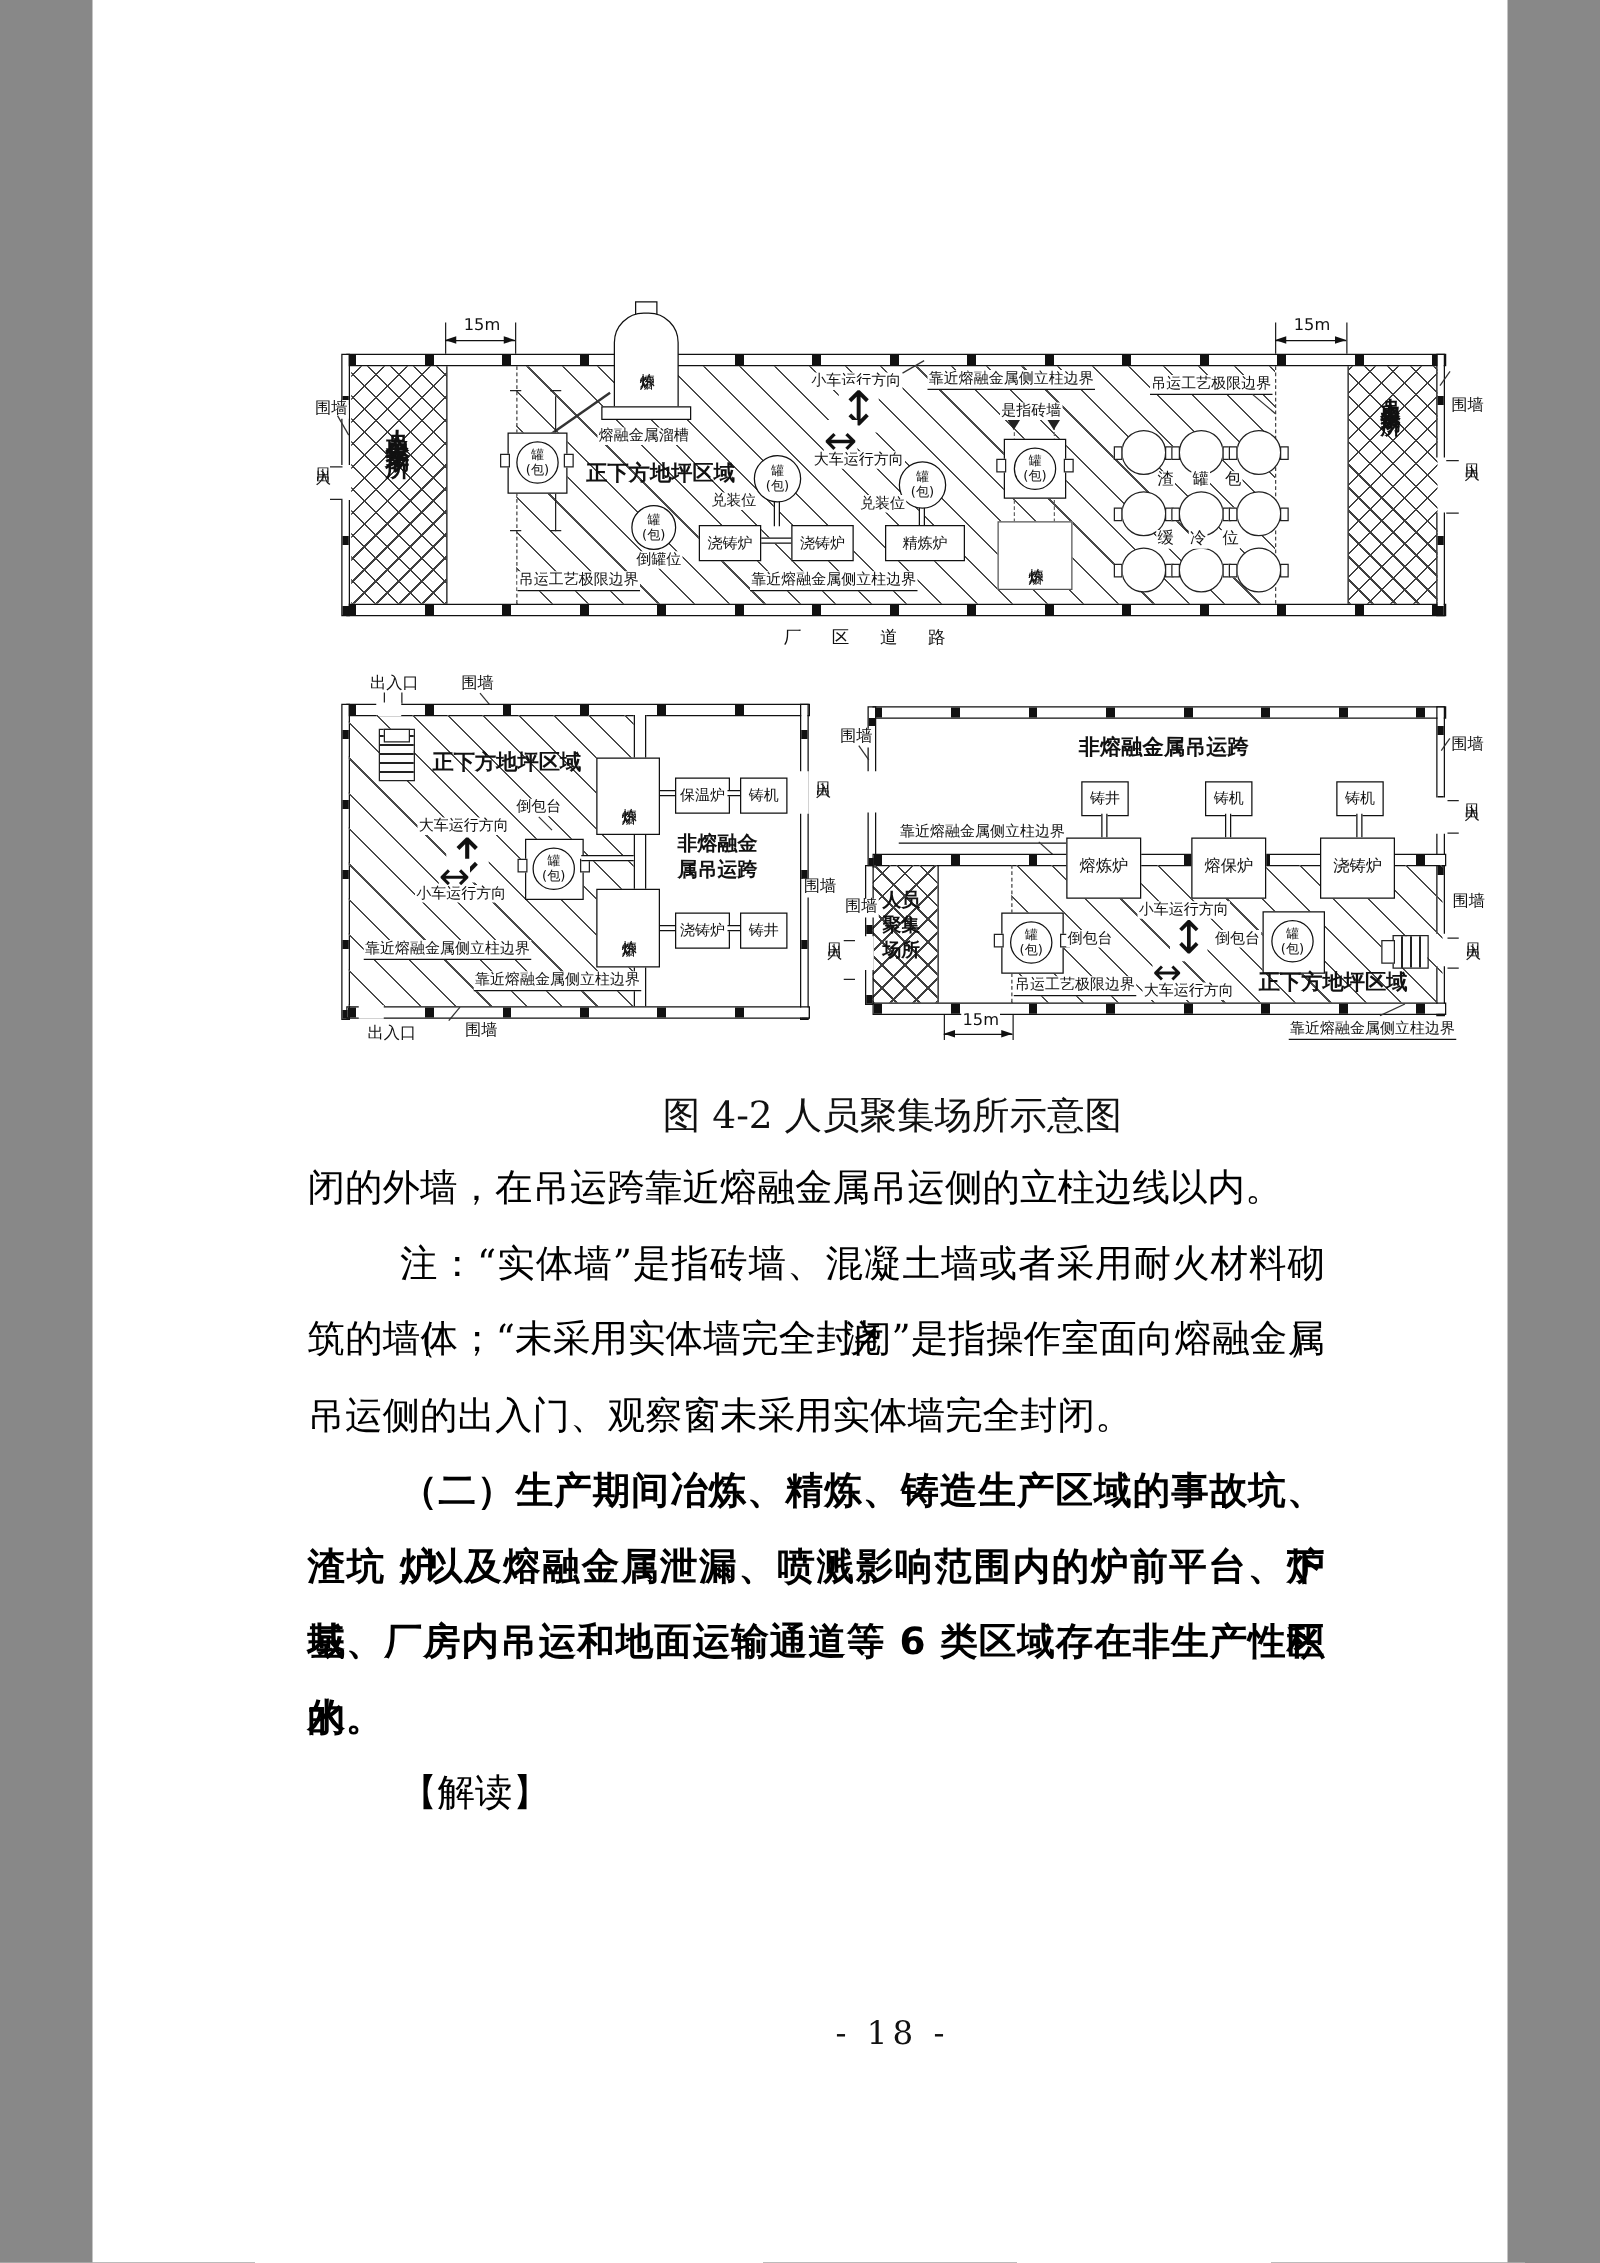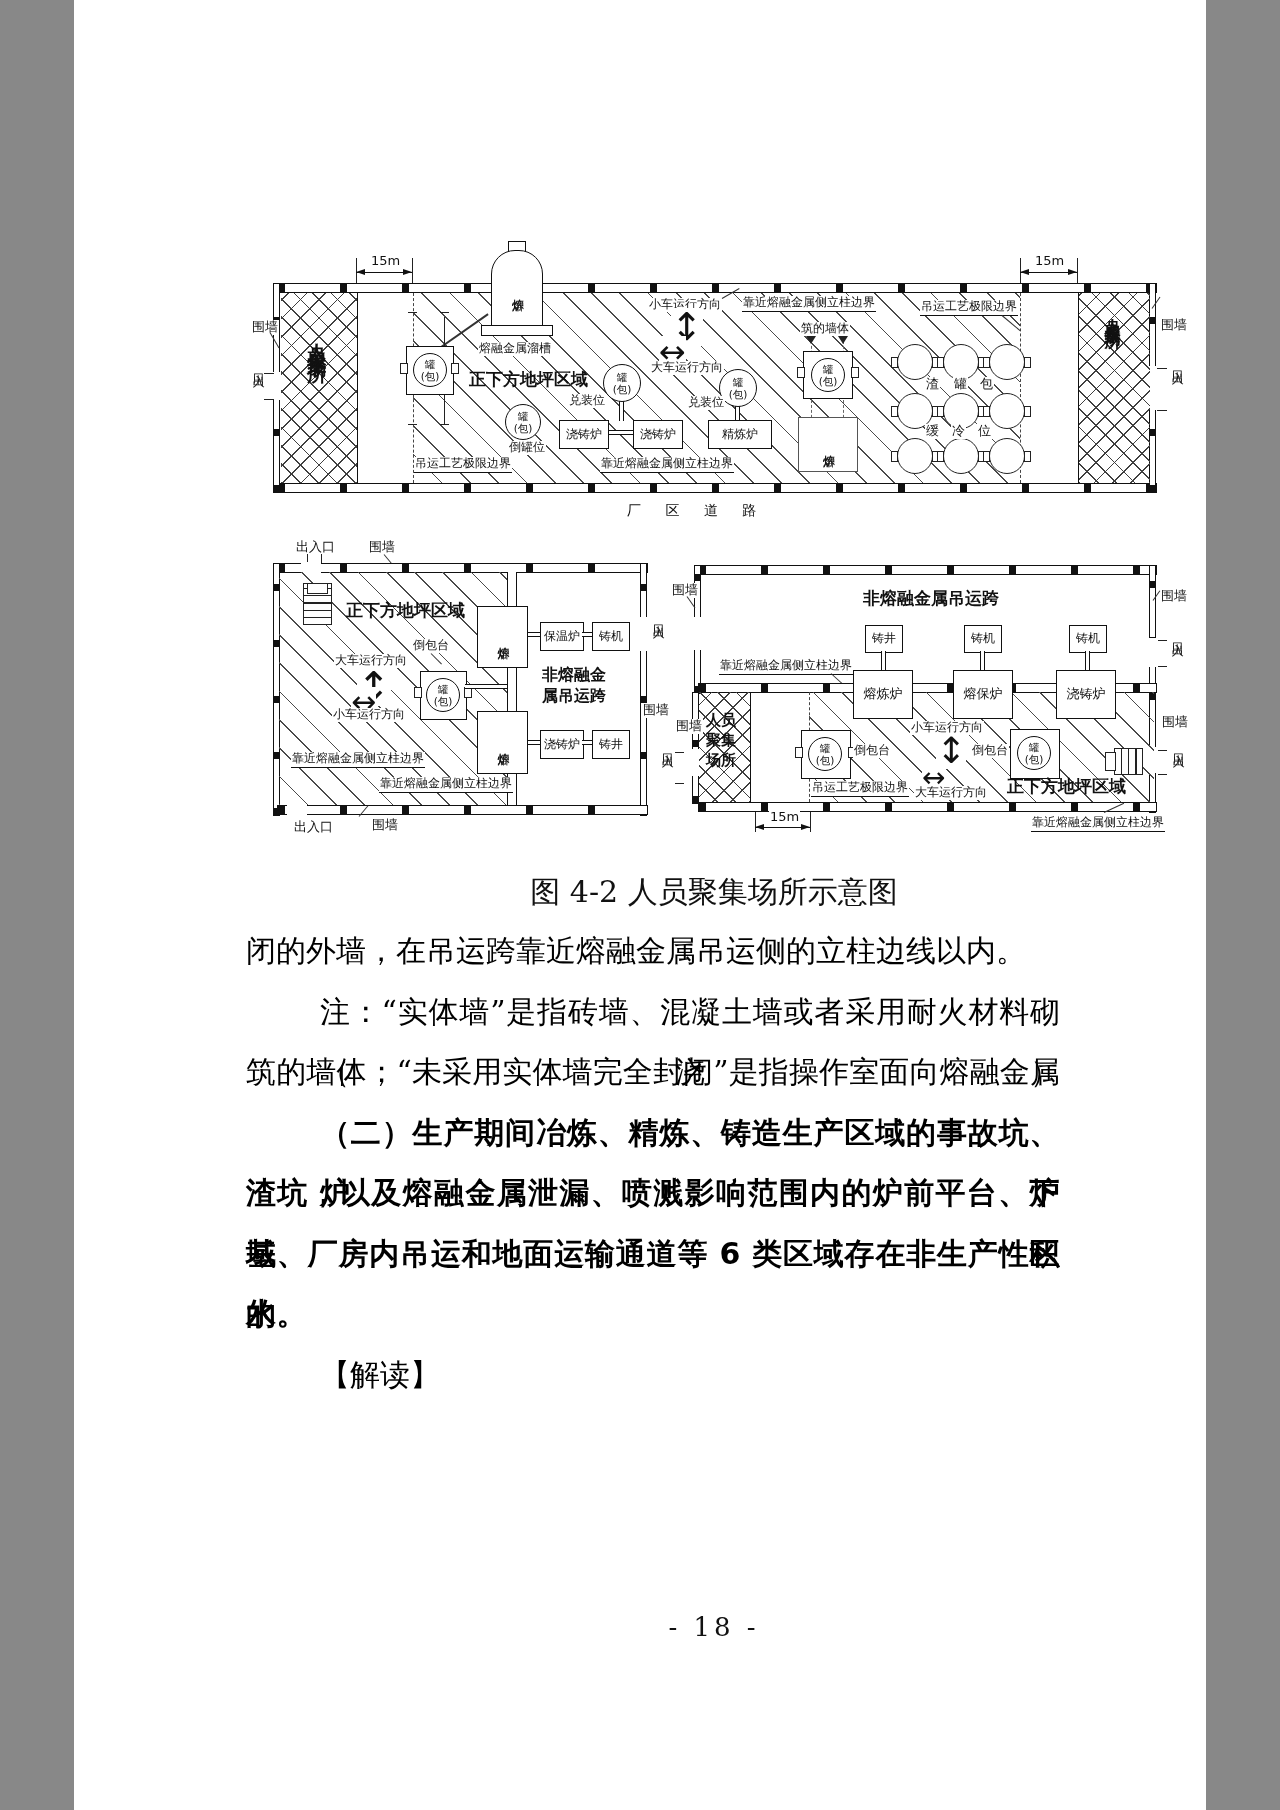--- a/index.html
+++ b/index.html
@@ -131,21 +131,21 @@
     <div class="box" style="left:634px;top:420px;width:62px;height:27px;font-size:12px;">精炼炉</div>
 
     <div class="dlbl" style="left:574px;top:298px;font-size:12px;">小车运行方向</div>
     <div class="arr" style="left:597px;top:308px;font-size:38px;">↕</div>
     <div class="arr" style="left:585px;top:336px;font-size:32px;">↔</div>
     <div class="dlbl" style="left:576px;top:361px;font-size:12px;">大车运行方向</div>
 
     <div class="lead" style="left:648px;top:298px;width:20px;transform:rotate(-30deg);"></div>
     <div class="dlbl u" style="left:668px;top:296px;font-size:12px;">靠近熔融金属侧立柱边界</div>
 
-    <div class="dlbl" style="left:726px;top:322px;font-size:12px;">筑的墙体</div>
+    <div class="dlbl" style="left:726px;top:322px;font-size:12px;">是指砖墙</div>
     <div class="dashv" style="left:737px;top:336px;height:136px;border-left-color:#666;"></div>
     <div class="dashv" style="left:769px;top:336px;height:136px;border-left-color:#666;"></div>
     <div class="tri" style="left:732px;top:336px;"></div>
     <div class="tri" style="left:764px;top:336px;"></div>
     <div class="box" style="left:729px;top:351px;width:48px;height:46px;"></div>
     <div class="lug" style="left:723px;top:367px;"></div>
     <div class="lug" style="left:777px;top:367px;"></div>
     <div class="box circle pre" style="left:737px;top:358px;width:32px;height:32px;font-size:10.5px;">罐
 (包)</div>
     <div class="box" style="left:724px;top:417px;width:58px;height:53px;border:1.1px solid #555;">
@@ -337,20 +337,21 @@
     <div class="hline" style="left:1084px;top:750px;width:9px;"></div>
     <div class="hline" style="left:1084px;top:774px;width:9px;"></div>
   </div>
 
   <div class="caption">图 4-2 人员聚集场所示意图</div>
 
   <div class="bodytext" id="body-lines">
       <div class="tline">闭的外墙，在吊运跨靠近熔融金属吊运侧的立柱边线以内。</div>
       <div class="tline ind just">注：“实体墙”是指砖墙、混凝土墙或者采用耐火材料砌（浇）</div>
       <div class="tline just">筑的墙体；“未采用实体墙完全封闭”是指操作室面向熔融金属</div>
+      <div class="tline">吊运侧的出入门、观察窗未采用实体墙完全封闭。</div>
       <div class="tline bold ind just">（二）生产期间冶炼、精炼、铸造生产区域的事故坑、炉下</div>
       <div class="tline bold just">渣坑，以及熔融金属泄漏、喷溅影响范围内的炉前平台、炉基区</div>
       <div class="tline bold just">域、厂房内吊运和地面运输通道等 6 类区域存在非生产性积水</div>
       <div class="tline bold">的。</div>
       <div class="tline ind">【解读】</div>
     </div>
 
   <div class="pagenum">- 18 -</div>
 </div>
 

